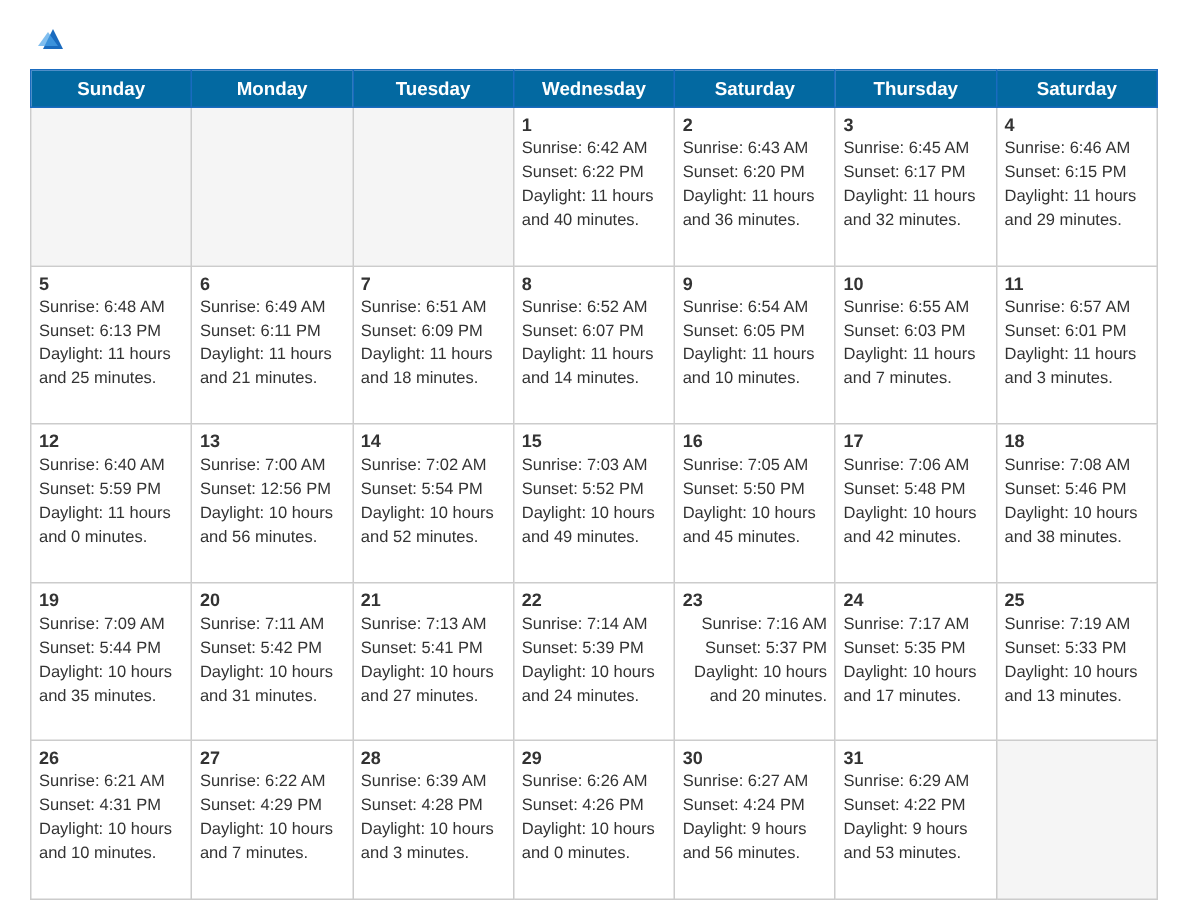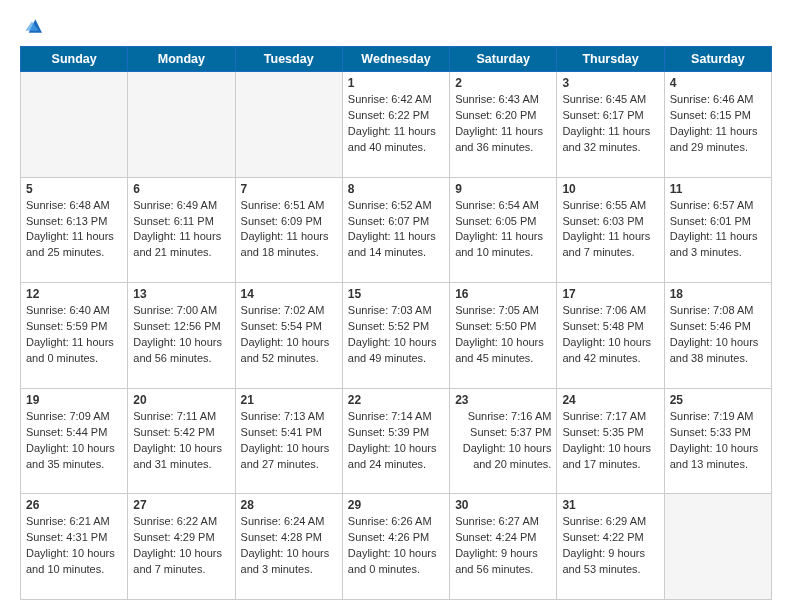--- a/index.html
+++ b/index.html
@@ -330,21 +330,21 @@
           </td>
           <td>
             <span class="day-num">27</span>
             <div class="cell-text" style="white-space: pre-line;">Sunrise: 6:22 AM
 Sunset: 4:29 PM
 Daylight: 10 hours
 and 7 minutes.</div>
           </td>
           <td>
             <span class="day-num">28</span>
-            <div class="cell-text" style="white-space: pre-line;">Sunrise: 6:24 AM
+            <div class="cell-text" style="white-space: pre-line;">Sunrise: 6:39 AM
 Sunset: 4:28 PM
 Daylight: 10 hours
 and 3 minutes.</div>
           </td>
           <td>
             <span class="day-num">29</span>
             <div class="cell-text" style="white-space: pre-line;">Sunrise: 6:26 AM
 Sunset: 4:26 PM
 Daylight: 10 hours
 and 0 minutes.</div>

